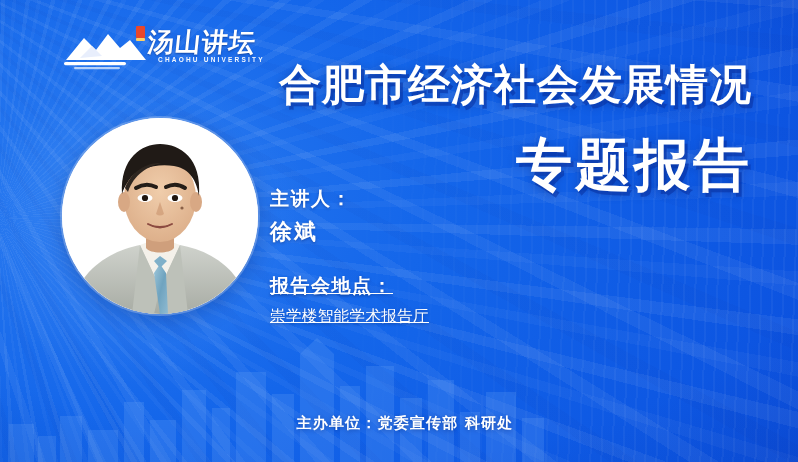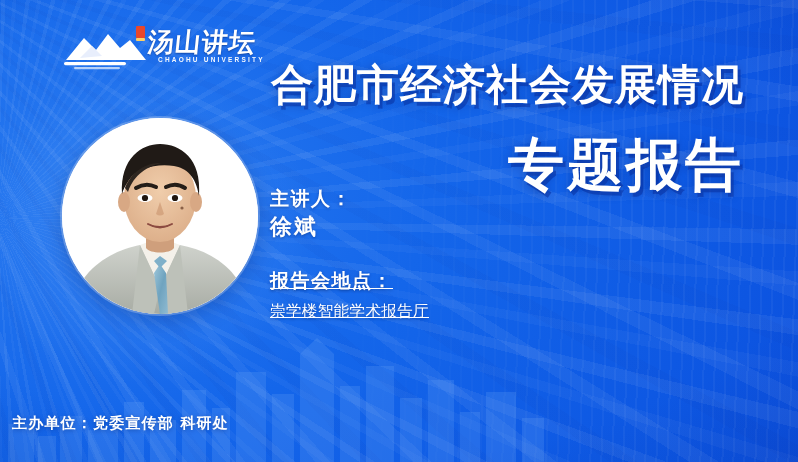--- a/index.html
+++ b/index.html
@@ -94,21 +94,21 @@
     width:196px; height:196px;
     border-radius:50%;
     overflow:hidden;
     background:#ffffff;
     box-shadow:0 0 0 2px rgba(255,255,255,0.25), 0 6px 22px rgba(0,20,90,0.28);
   }
   .portrait-svg { width:100%; height:100%; display:block; }
 
   
   .headline {
-    position:absolute; right:54px; top:62px;
+    position:absolute; right:46px; top:62px;
     text-align:right;
     margin-left:48px;
   }
   .title-l1, .title-l2 {
     font-family:"DejaVu Sans","Liberation Sans",sans-serif;
     font-weight:bold;
     color:#ffffff;
     letter-spacing:1px;
     white-space:nowrap;
     line-height:1.08;
@@ -127,38 +127,39 @@
     font-family:"DejaVu Sans","Liberation Sans",sans-serif;
     font-size:19px; font-weight:bold; letter-spacing:1.5px;
     text-shadow:0 1px 3px rgba(0,20,80,0.4);
   }
   .info-value {
     font-family:"DejaVu Sans","Liberation Sans",sans-serif;
     font-size:15.5px; font-weight:normal; letter-spacing:0.4px;
     margin-top:7px;
     text-shadow:0 1px 3px rgba(0,20,80,0.35);
   }
-  .speaker-row { display:flex; align-items:baseline; }
+  .speaker-row { display:flex; align-items:baseline; margin-top:5px; }
   .speaker-name {
     font-family:"DejaVu Sans","Liberation Sans",sans-serif;
     font-size:22px; font-weight:bold; letter-spacing:2px;
     text-shadow:0 1px 3px rgba(0,20,80,0.4);
   }
   .speaker-title {
     font-family:"DejaVu Sans","Liberation Sans",sans-serif;
     font-size:13px; font-weight:bold; letter-spacing:0.3px;
     margin-left:12px;
     text-shadow:0 1px 3px rgba(0,20,80,0.35);
   }
   .group { margin-top:16px; }
   .group-tight { margin-top:26px;text-decoration:underline; }
 
   
   .footer {
     position:absolute; left:12px; right:0; top:414px;
+    text-align:center;
     color:#ffffff;
     font-family:"DejaVu Sans","Liberation Sans",sans-serif;
     font-size:15px; font-weight:bold; letter-spacing:1.2px;
     text-shadow:0 1px 4px rgba(0,20,80,0.4);
   }
 </style>
 </head>
 <body>
 
 <div id="poster">

